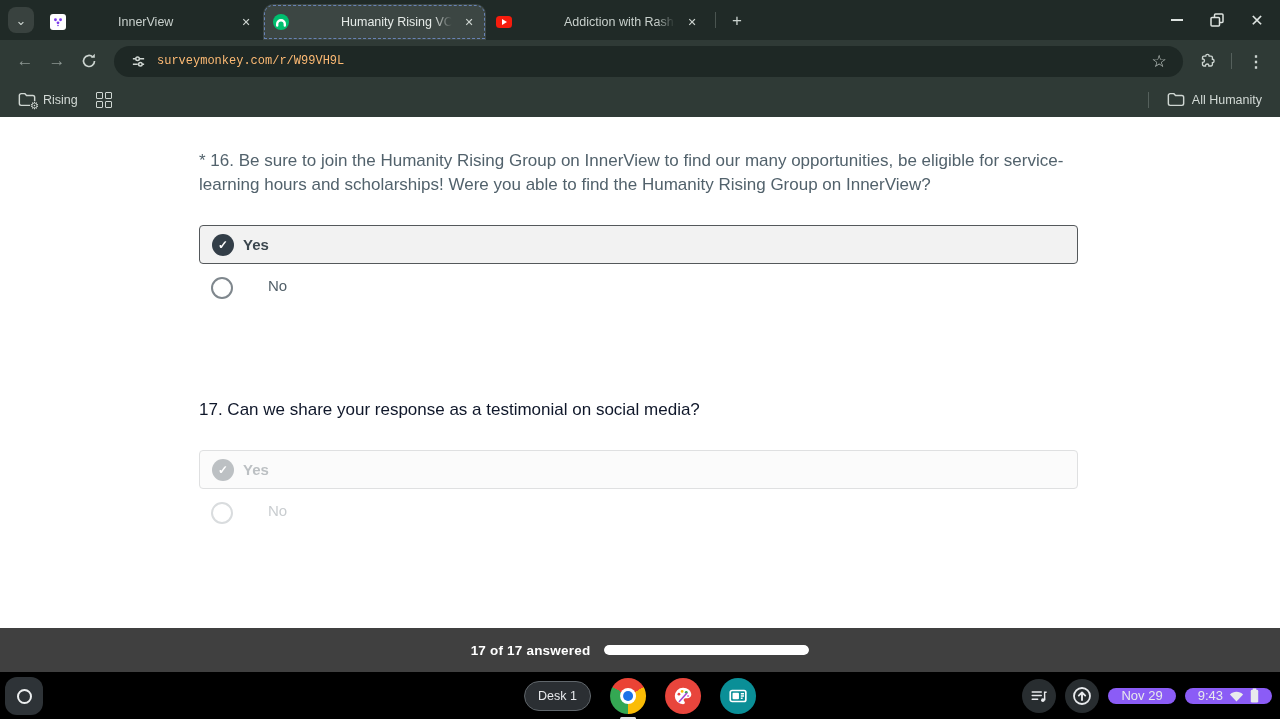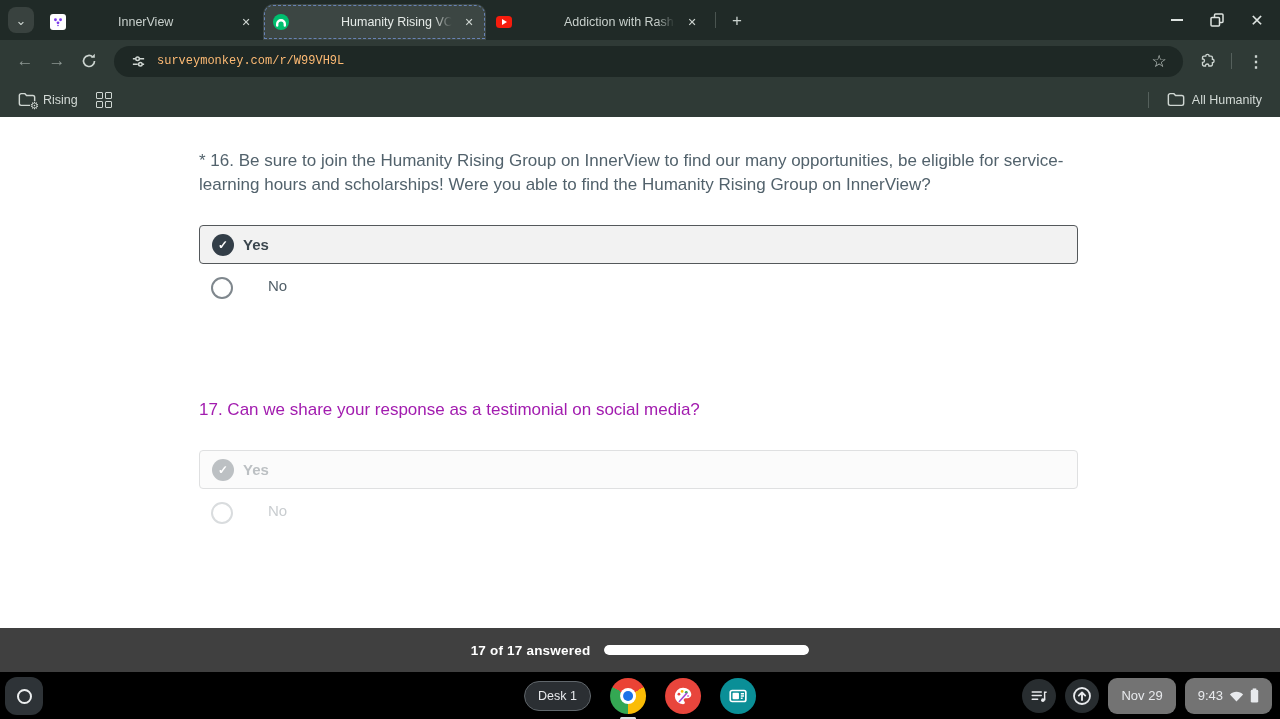--- a/index.html
+++ b/index.html
@@ -61,21 +61,21 @@
   .survey { margin-left:199px; width:881px; padding-top:32px; }
   .q-text { font-size:17px; line-height:24px; color:#52626c; }
   .answer-box { margin-top:28px; width:879px; height:39px; border:1px solid #54585b; border-radius:4px;
     background:#f2f2f2; display:flex; align-items:center; padding-left:12px; cursor:pointer; }
   .radio-checked { width:22px; height:22px; border-radius:50%; background:#333e48; color:#fff;
     display:flex; align-items:center; justify-content:center; font-size:12px; font-weight:bold; flex:0 0 22px; }
   .radio-empty { width:22px; height:22px; border-radius:50%; border:2px solid #7f878d; background:#fff; flex:0 0 22px; }
   .opt-label { font-size:15px; color:#3b464e; margin-left:9px; font-weight:bold; }
   .opt-label.plain { font-weight:normal; color:#515f68; }
   .answer-row { margin-top:13px; display:flex; padding-left:12px; cursor:pointer;gap:26px; }
-  .q17 { margin-top:99px; color:#a21caf; }
+  .q17 { margin-top:99px; color:#0f172a; }
   .faded .answer-box { border-color:#dfe0e1; background:#fbfbfb; }
   .faded .radio-checked { background:#bcc0c3; }
   .faded .radio-empty { border-color:#d9dcde; }
   .faded .opt-label { color:#bcc0c3; }
   .faded .opt-label.plain { color:#c9cdd0; }
 
   
   .progress-banner { height:44px; background:#404040; display:flex; align-items:center; justify-content:center; gap:14px; flex:0 0 auto; }
   .progress-text { color:#fff; font-size:13.5px; font-weight:bold; letter-spacing:.2px; }
   .progress-track { width:205px; height:10px; border-radius:5px; background:rgba(255,255,255,.35); overflow:hidden; }
@@ -91,21 +91,21 @@
     color:#e8eaed; font-size:12.5px; display:flex; align-items:center; cursor:pointer; }
   .app-icon { width:36px; height:36px; border-radius:50%; position:relative; cursor:pointer; }
   .chrome-logo { background:conic-gradient(from 60deg, #fbbc05 0 120deg, #34a853 0 240deg, #ea4335 0 360deg); }
   .chrome-logo::before { content:""; position:absolute; inset:10px; background:#fff; border-radius:50%; }
   .chrome-logo::after { content:""; position:absolute; inset:13px; background:#1a73e8; border-radius:50%; }
   .active-dash { position:absolute; left:50%; transform:translateX(-50%); bottom:-6px; width:16px; height:3px; border-radius:2px; background:#dadce0; }
   .canvas-icon { background:#e8453c; display:flex; align-items:center; justify-content:center; }
   .cast-icon { background:#0a8f97; display:flex; align-items:center; justify-content:center; }
   .shelf-right { position:absolute; right:8px; top:50%; transform:translateY(-50%); display:flex; align-items:center; gap:9px; }
   .tray-circle { width:34px; height:34px; border-radius:50%; background:#282d30; display:flex; align-items:center; justify-content:center; cursor:pointer; }
-  .tray-pill { height:36px; border-radius:9px; background:#737373; color:#e8eaed; font-size:13px;
+  .tray-pill { height:16px; border-radius:9px; background:#8b5cf6; color:#e8eaed; font-size:13px;
     display:flex; align-items:center; padding:0 13px; gap:6px; cursor:pointer; }
 </style>
 </head>
 <body>
 
 <div class="screen">
 
   <div class="tabstrip">
     <button class="tab-search">
       <span>⌄</span>

